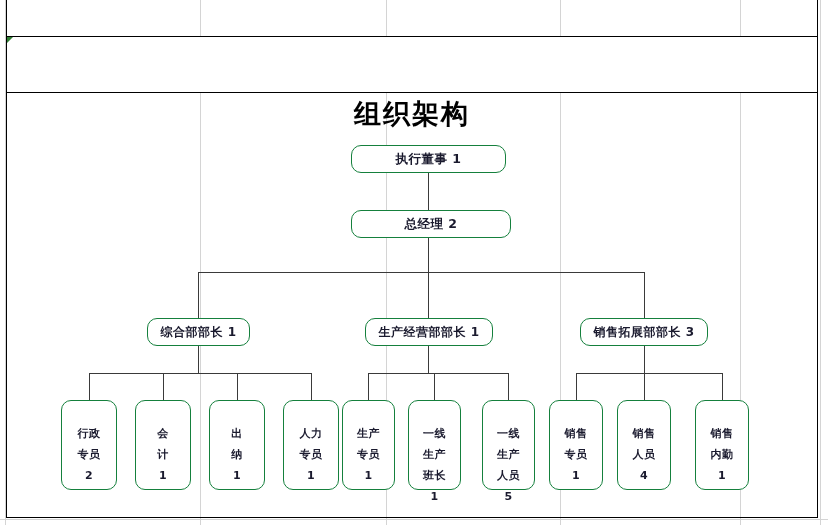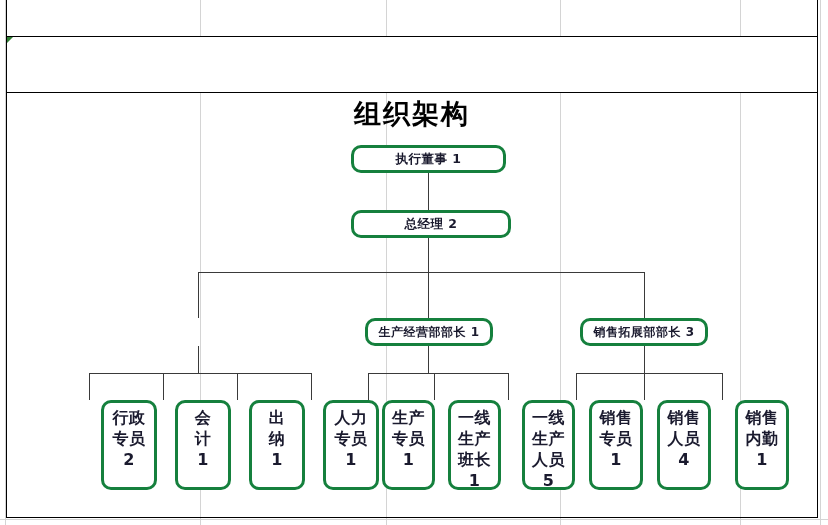--- a/index.html
+++ b/index.html
@@ -121,21 +121,21 @@
     font-size: 27px;
     font-weight: bold;
     color: #000000;
     letter-spacing: 2px;
   }
 
   
   .node {
     position: absolute;
     box-sizing: border-box;
-    border: 3px solid #15803d;
+    border: 1px solid #15803d;
     border-radius: 9px;
     background: #ffffff;
     color: #1a1a2e;
     font-family: "DejaVu Sans", "Liberation Sans", sans-serif;
     font-weight: bold;
     display: flex;
     align-items: center;
     justify-content: center;
     text-align: center;
     z-index: 3;
@@ -144,25 +144,24 @@
     font-size: 12.5px;
     letter-spacing: 0.5px;
     border-radius: 10px;
   }
   .node-dept {
     font-size: 12px;
     letter-spacing: 0.5px;
     border-radius: 10px;
   }
   .node-leaf {
-    font-size: 16px;
+    font-size: 11px;
     align-items: flex-start;
-    padding-top: 4px;
+    padding-top: 22px;
     border-radius: 10px;
-    margin-left: 40px;
   }
   .leaf-inner {
     display: block;
     line-height: 21px;
     letter-spacing: 0.5px;
   }
 
   
   .conn {
     position: absolute;
@@ -206,20 +205,23 @@
       <span>总经理 2</span>
     </div>
 
     <div class="conn conn-v" style="left:422px; top:150px; height:34px;"></div>
     <div class="conn conn-h" style="left:192px; top:184px; width:447px;"></div>
 
     <div class="conn conn-v" style="left:192px; top:184px; height:46px;"></div>
     <div class="conn conn-v" style="left:422px; top:184px; height:46px;"></div>
     <div class="conn conn-v" style="left:638px; top:184px; height:46px;"></div>
 
+    <div class="node node-dept" style="left:141px; top:230px; width:103px; height:28px;">
+      <span>综合部部长 1</span>
+    </div>
     <div class="node node-dept" style="left:359px; top:230px; width:128px; height:28px;">
       <span>生产经营部部长 1</span>
     </div>
     <div class="node node-dept" style="left:574px; top:230px; width:128px; height:28px;">
       <span>销售拓展部部长 3</span>
     </div>
 
     <div class="conn conn-v" style="left:192px; top:258px; height:27px;"></div>
     <div class="conn conn-h" style="left:83px; top:285px; width:223px;"></div>
     <div class="conn conn-v" style="left:83px;  top:285px; height:27px;"></div>

